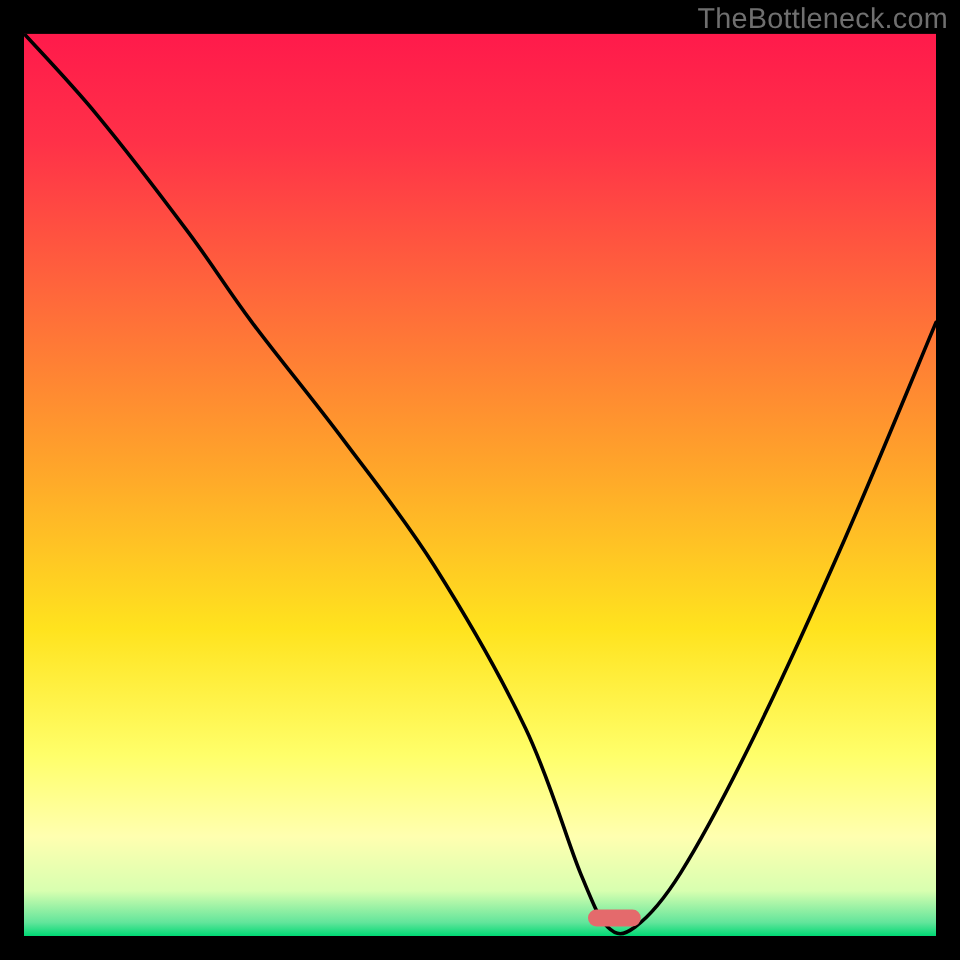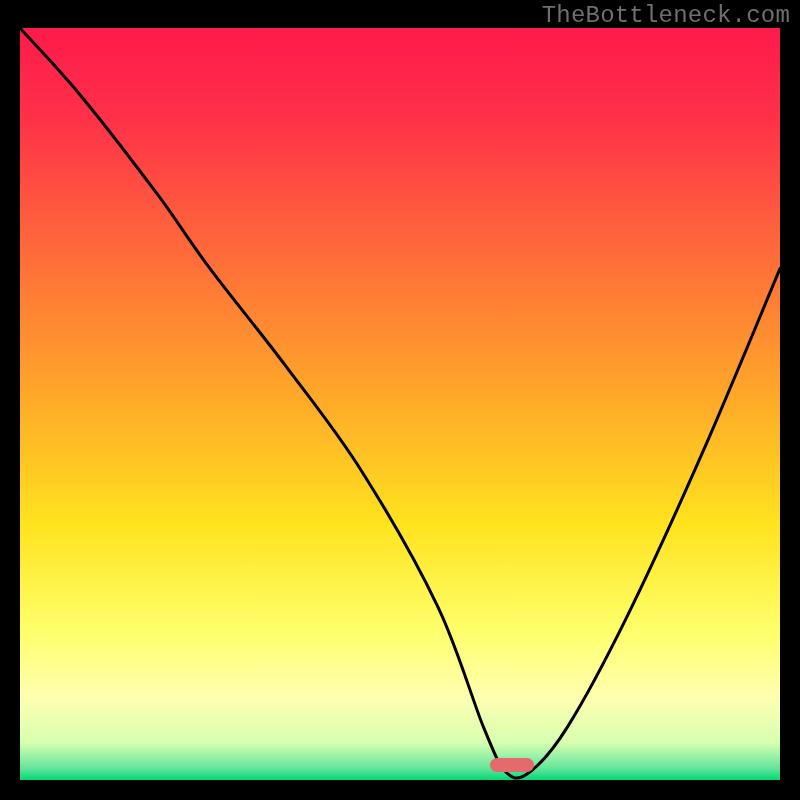--- a/index.html
+++ b/index.html
@@ -13,21 +13,21 @@
   .frame {
     position: relative;
     width: 800px;
     height: 800px;
     background: #000;
   }
   .watermark {
     position: absolute;
     top: 2px;
     right: 10px;
-    font-family: Liberation Mono, monospace;
+    font-family: Liberation Sans, sans-serif;
     font-size: 24px;
     color: #6f6f6f;
     letter-spacing: 0.2px;
     z-index: 10;
   }
   .plot {
     position: absolute;
     left: 20px;
     top: 28px;
     width: 760px;

